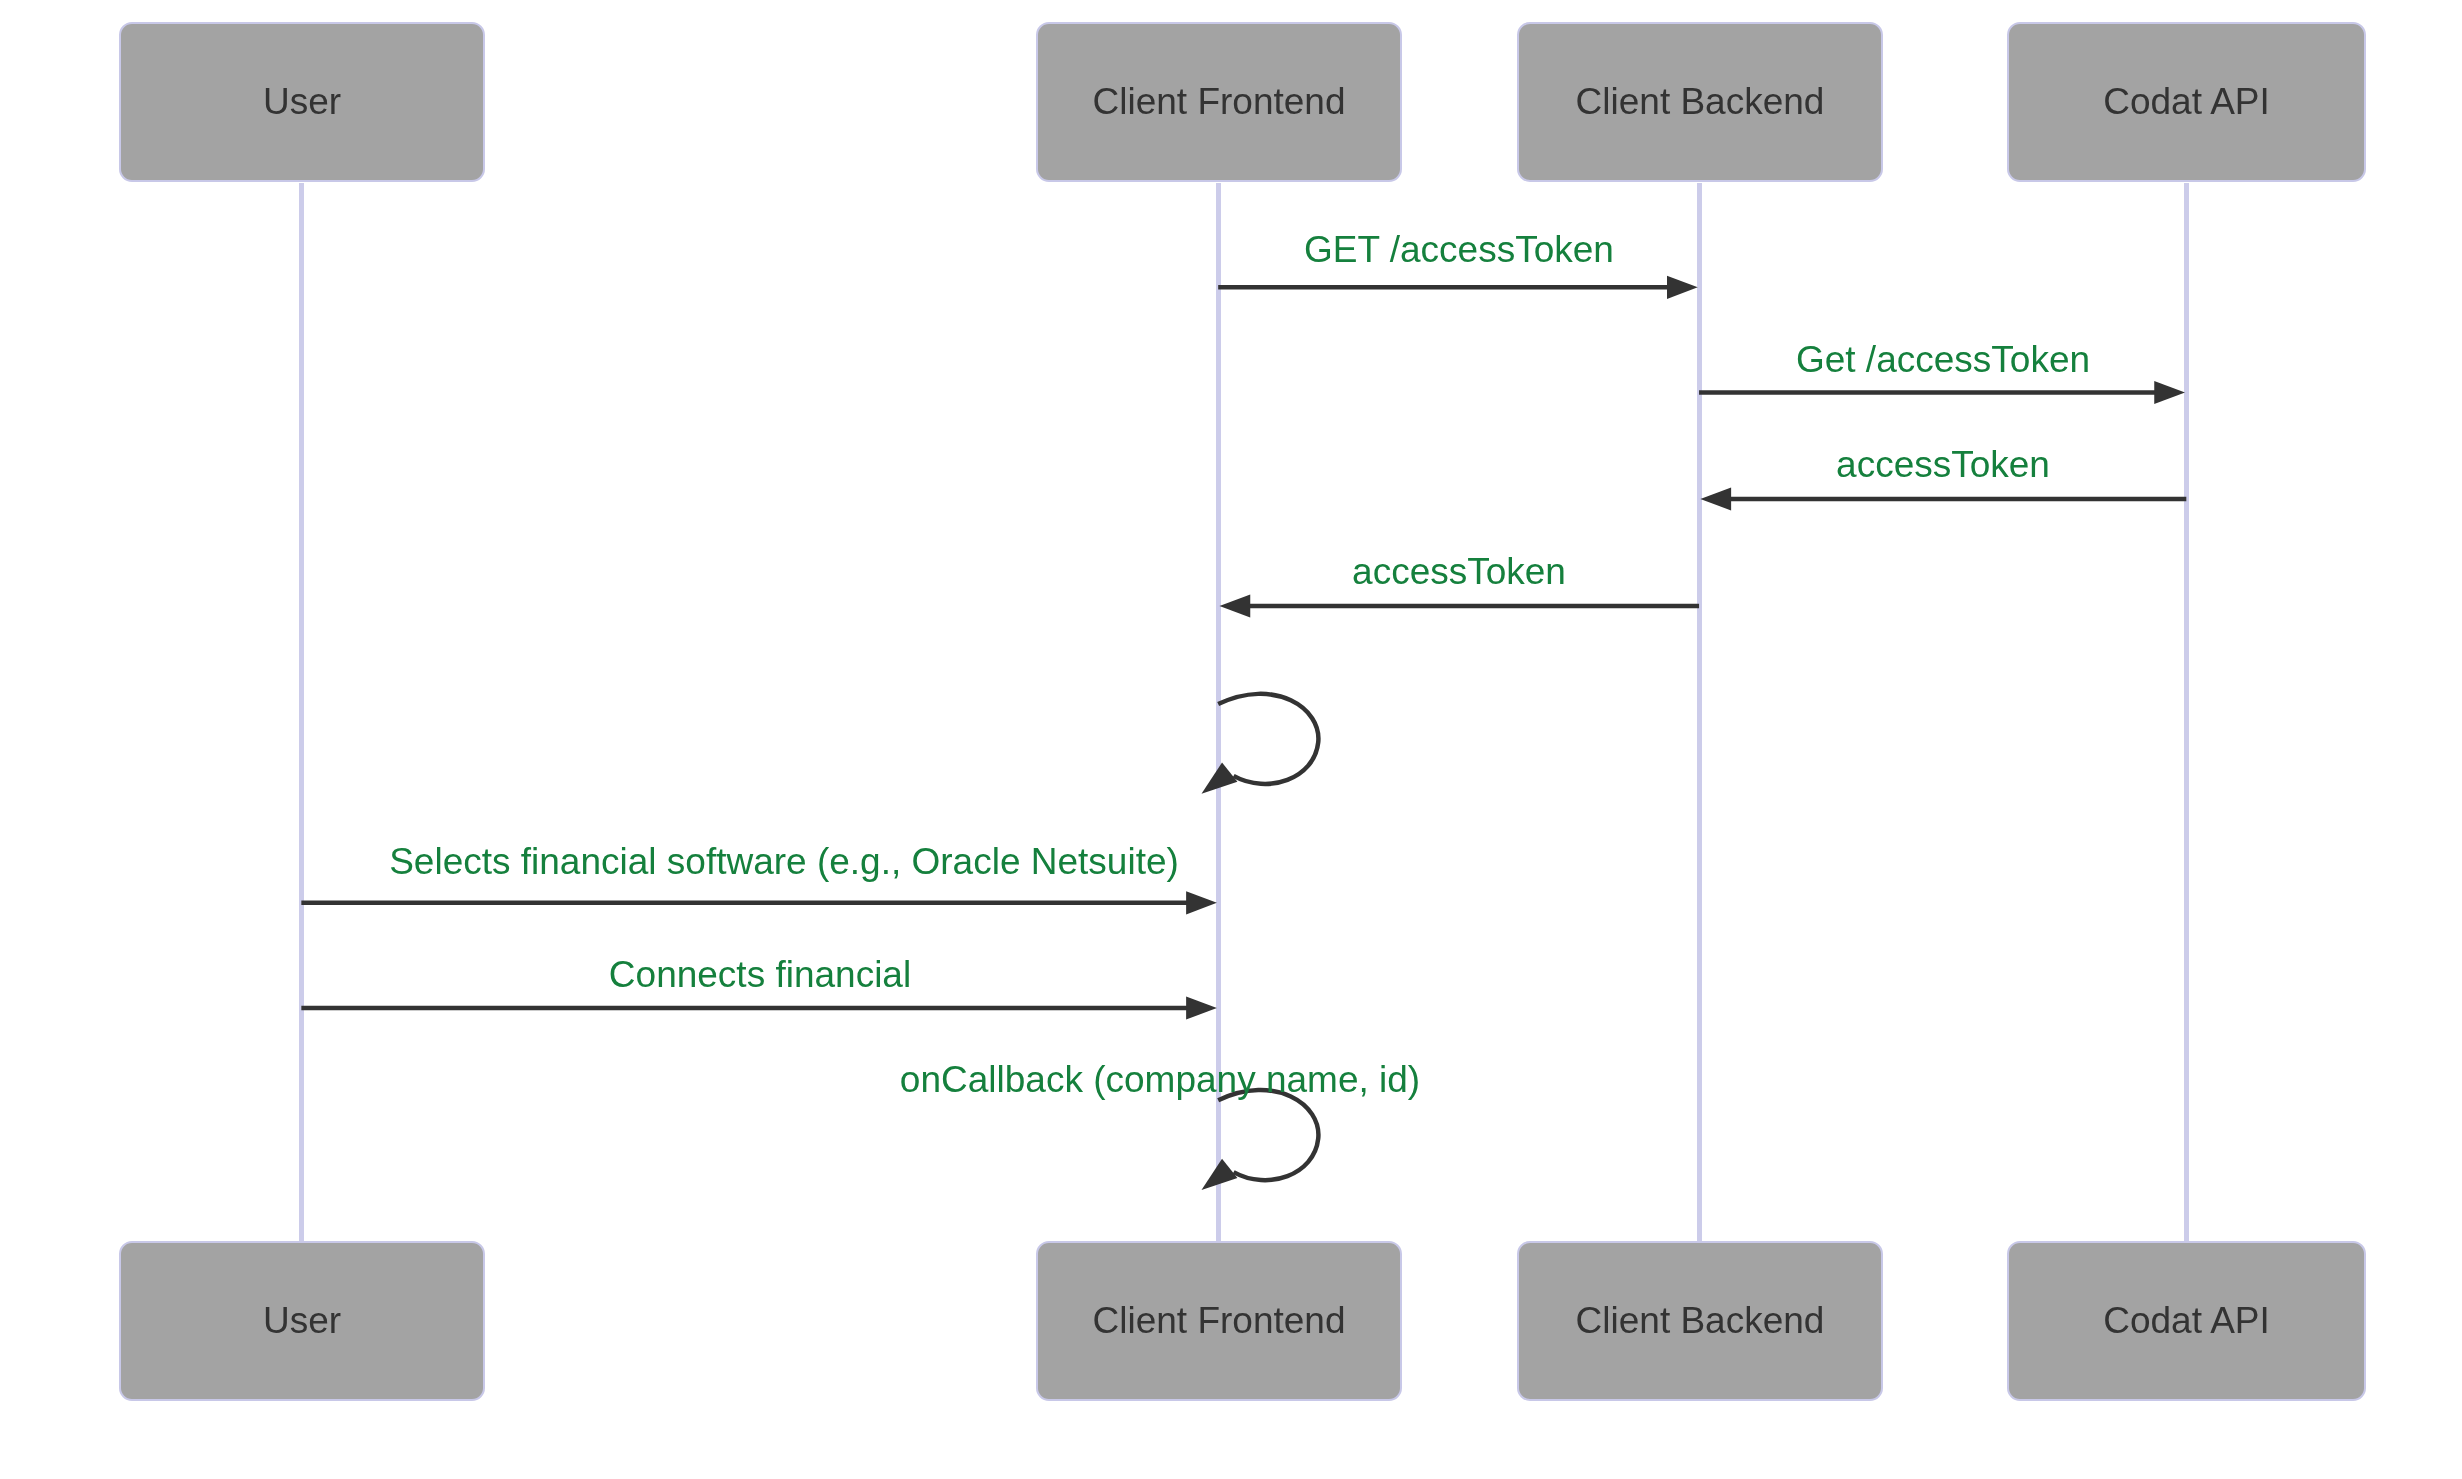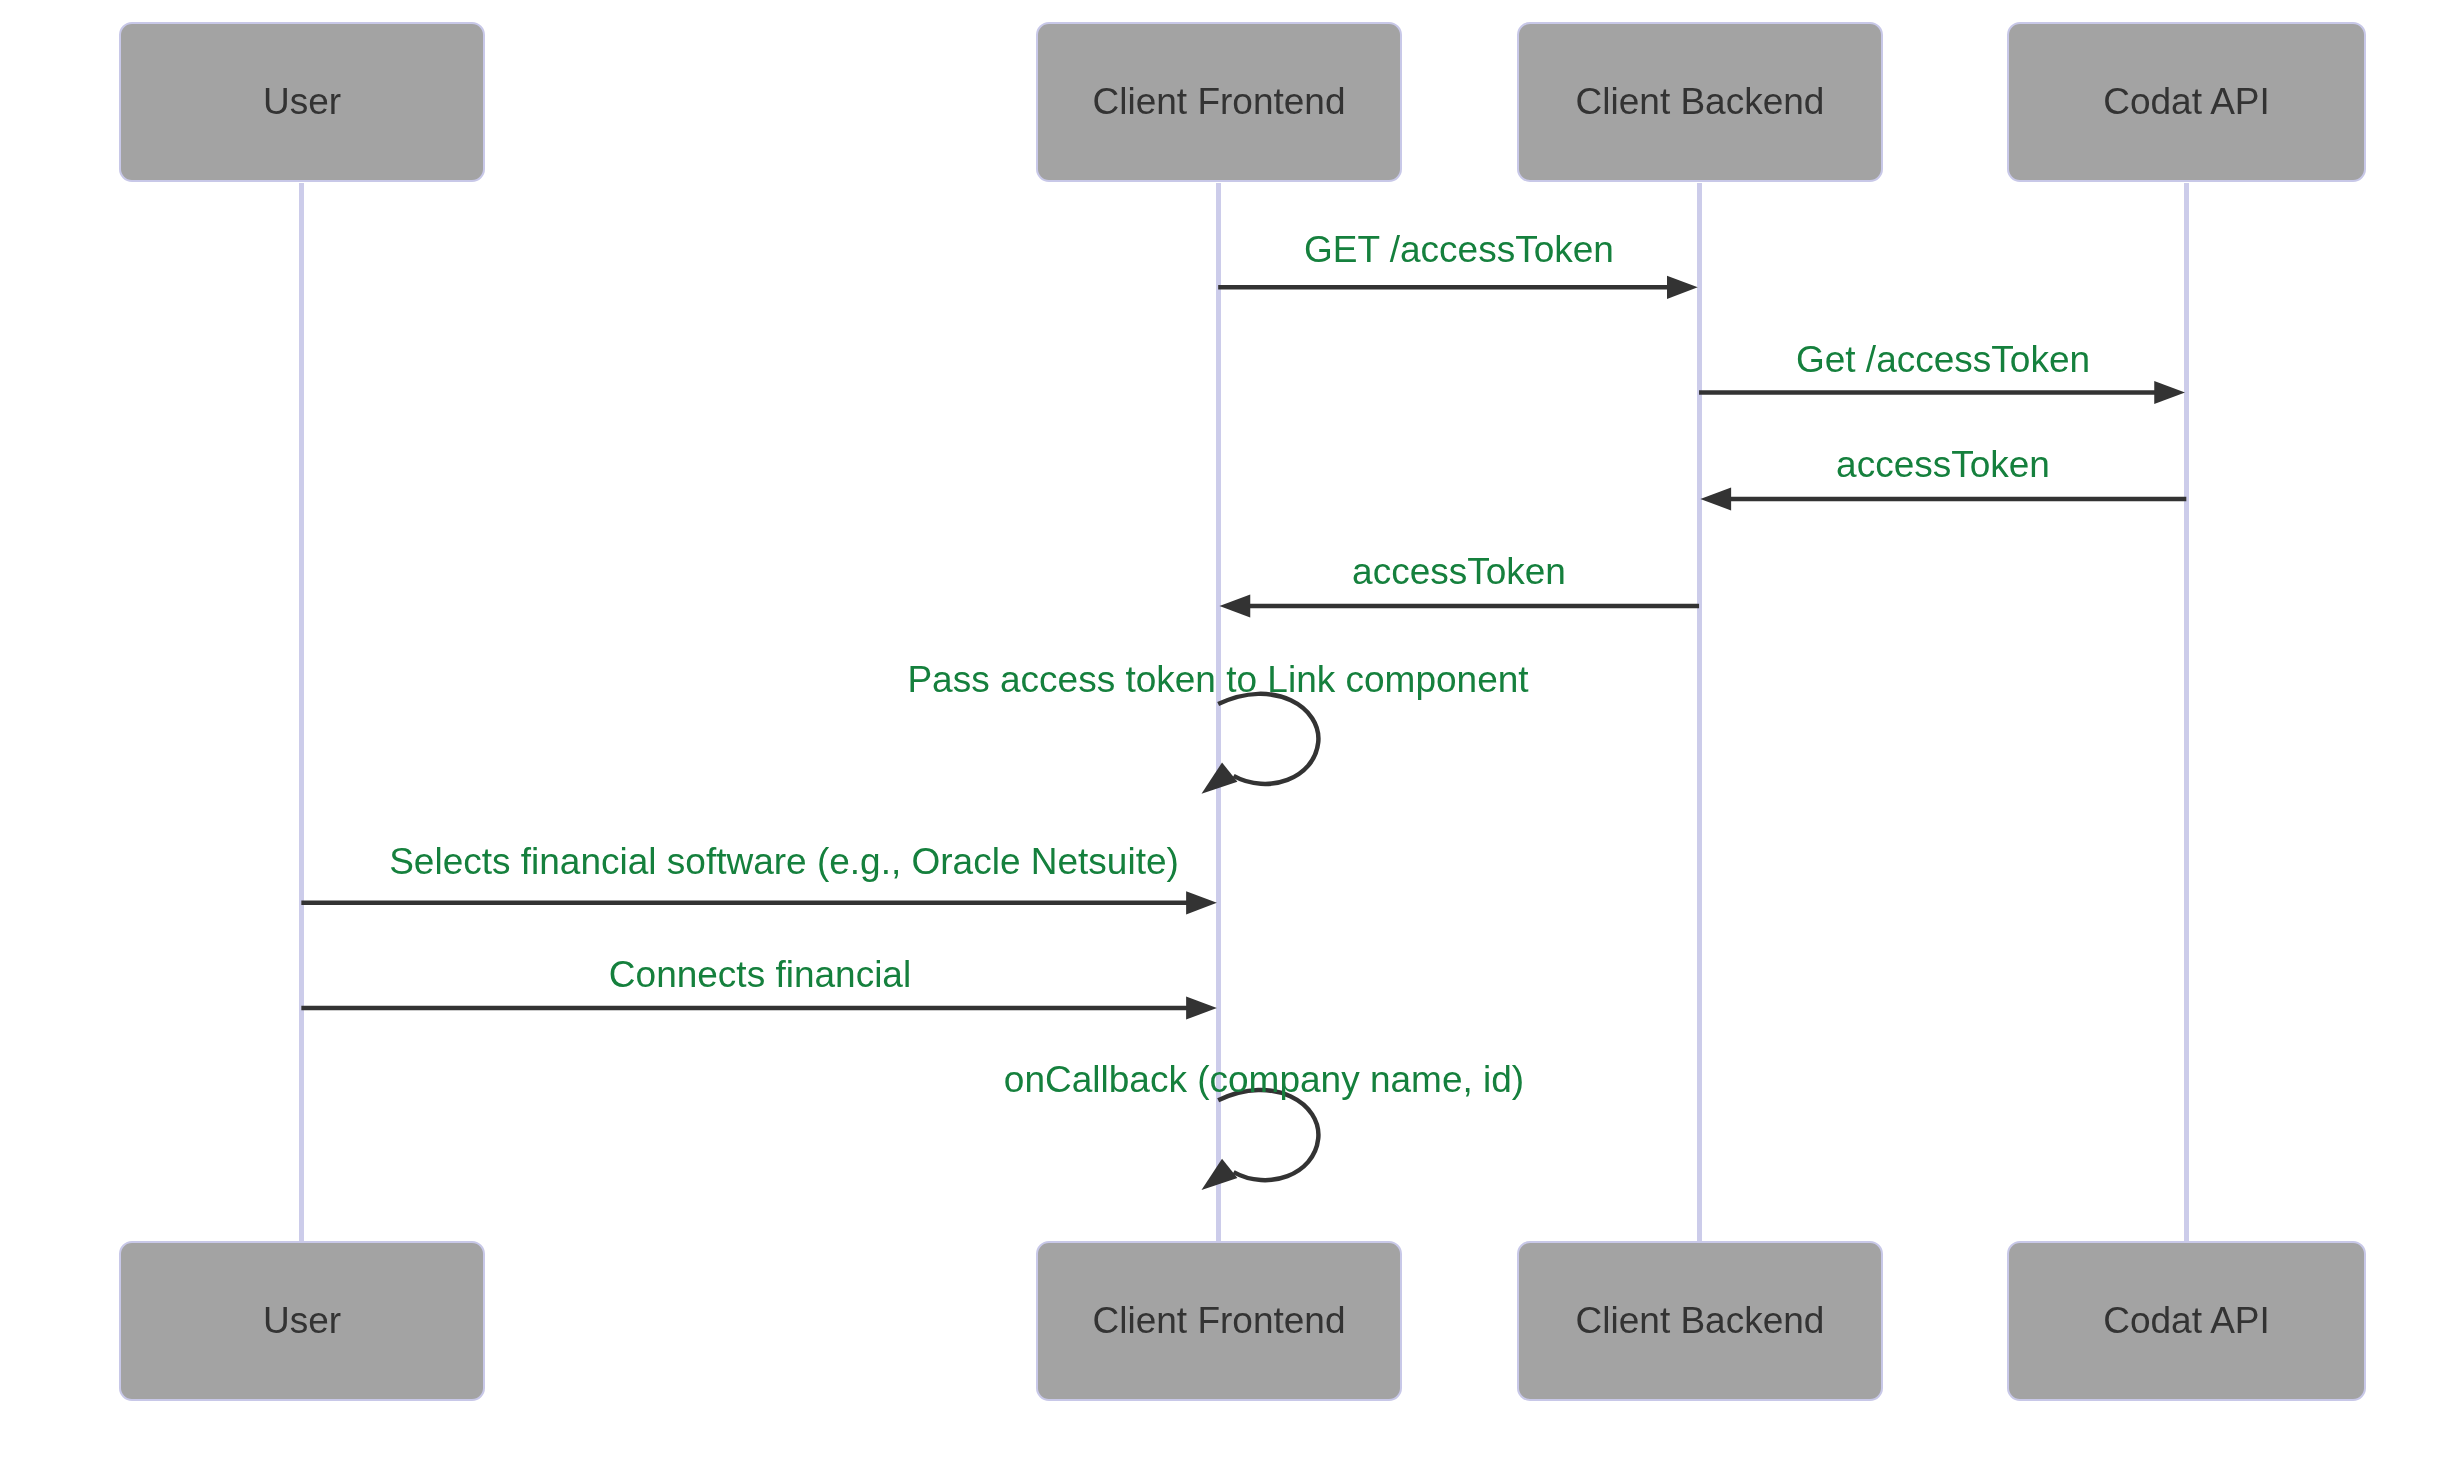--- a/index.html
+++ b/index.html
@@ -131,19 +131,18 @@
         <path d="M 1900,1716 C 1988,1674 2062,1722 2056,1776 C 2050,1832 1978,1858 1924,1828" fill="none"></path>
         <polygon points="1874,1856 1906,1807 1930,1837" stroke="none"></polygon>
       </g>
     </g>
   </svg>
 
   <div class="msg-label" style="left:1459px;top:229px;">GET /accessToken</div>
   <div class="msg-label" style="left:1943px;top:339px;">Get /accessToken</div>
   <div class="msg-label" style="left:1943px;top:444px;">accessToken</div>
   <div class="msg-label" style="left:1459px;top:551px;">accessToken</div>
-  <div class="msg-label" style="left:1218px;top:659px;">Pass access token to Link component</div>
   <div class="msg-label" style="left:760px;top:841px;margin-left:24px;">Selects financial software (e.g., Oracle Netsuite)</div>
   <div class="msg-label" style="left:760px;top:954px;">Connects financial</div>
-  <div class="msg-label" style="left:1264px;top:1059px;">onCallback (company name, id)</div>
+  <div class="msg-label" style="left:1160px;top:1059px;">onCallback (company name, id)</div>
 
 </div>
 
 
 </body></html>

